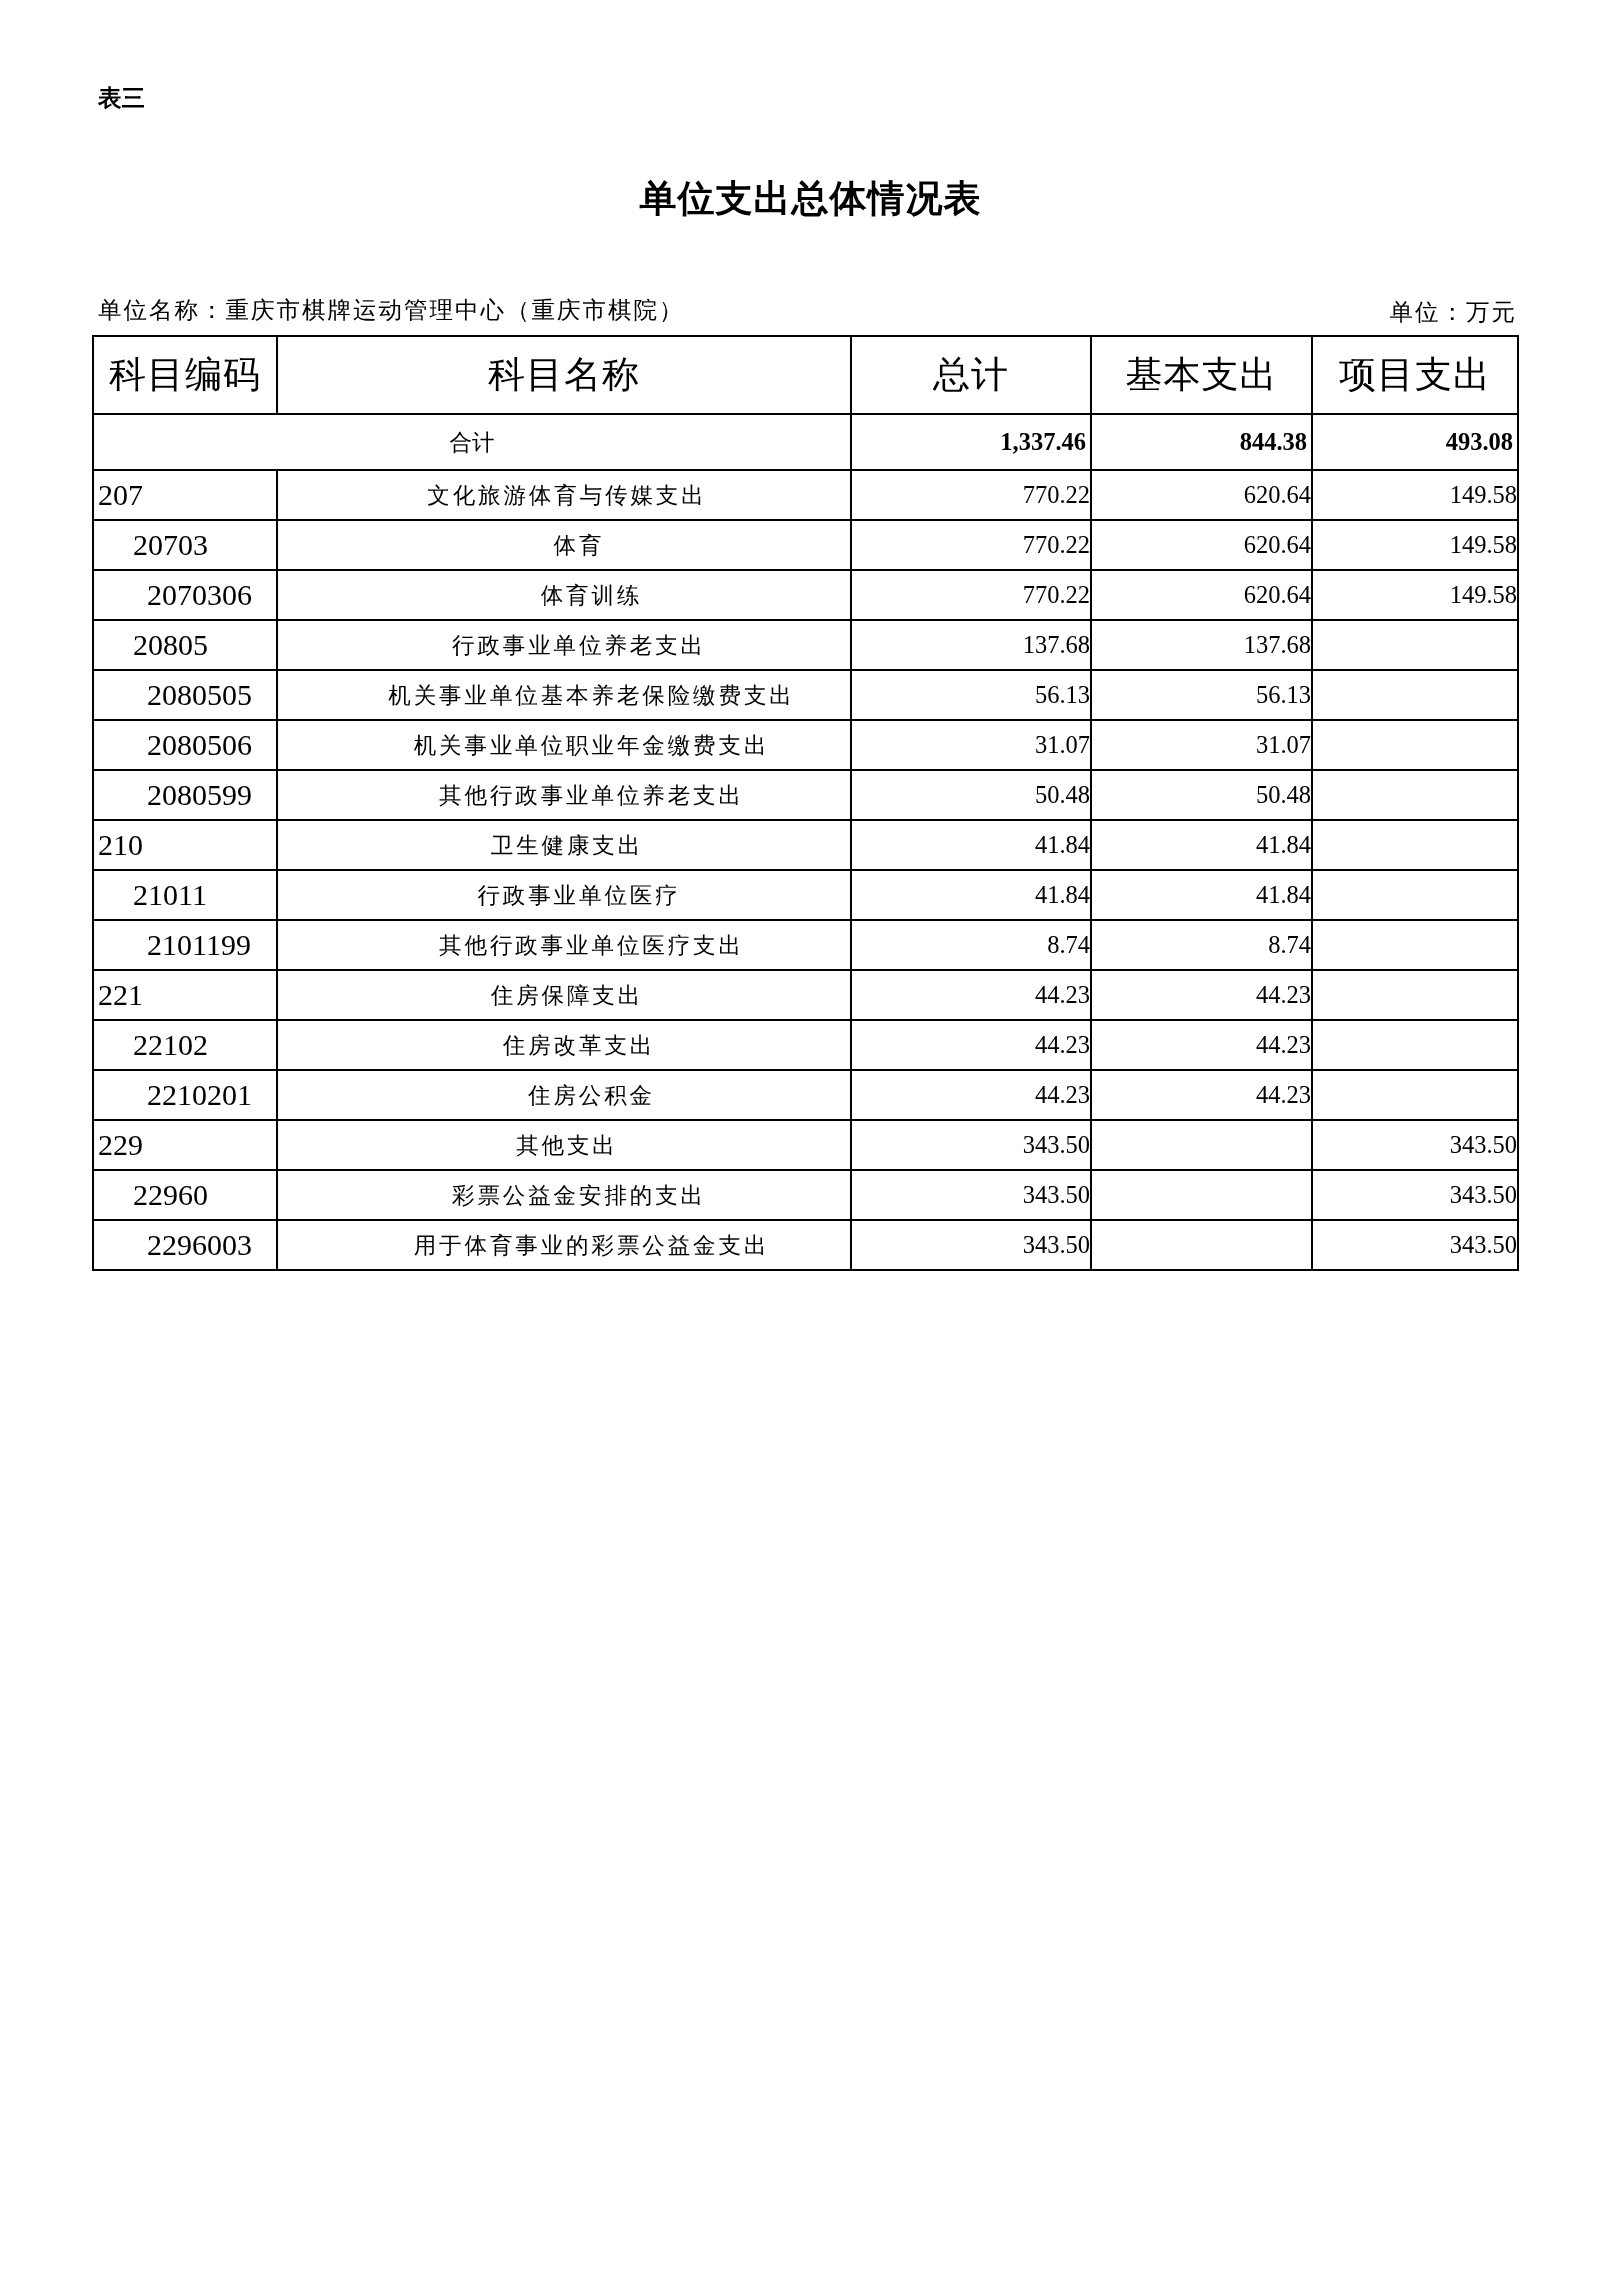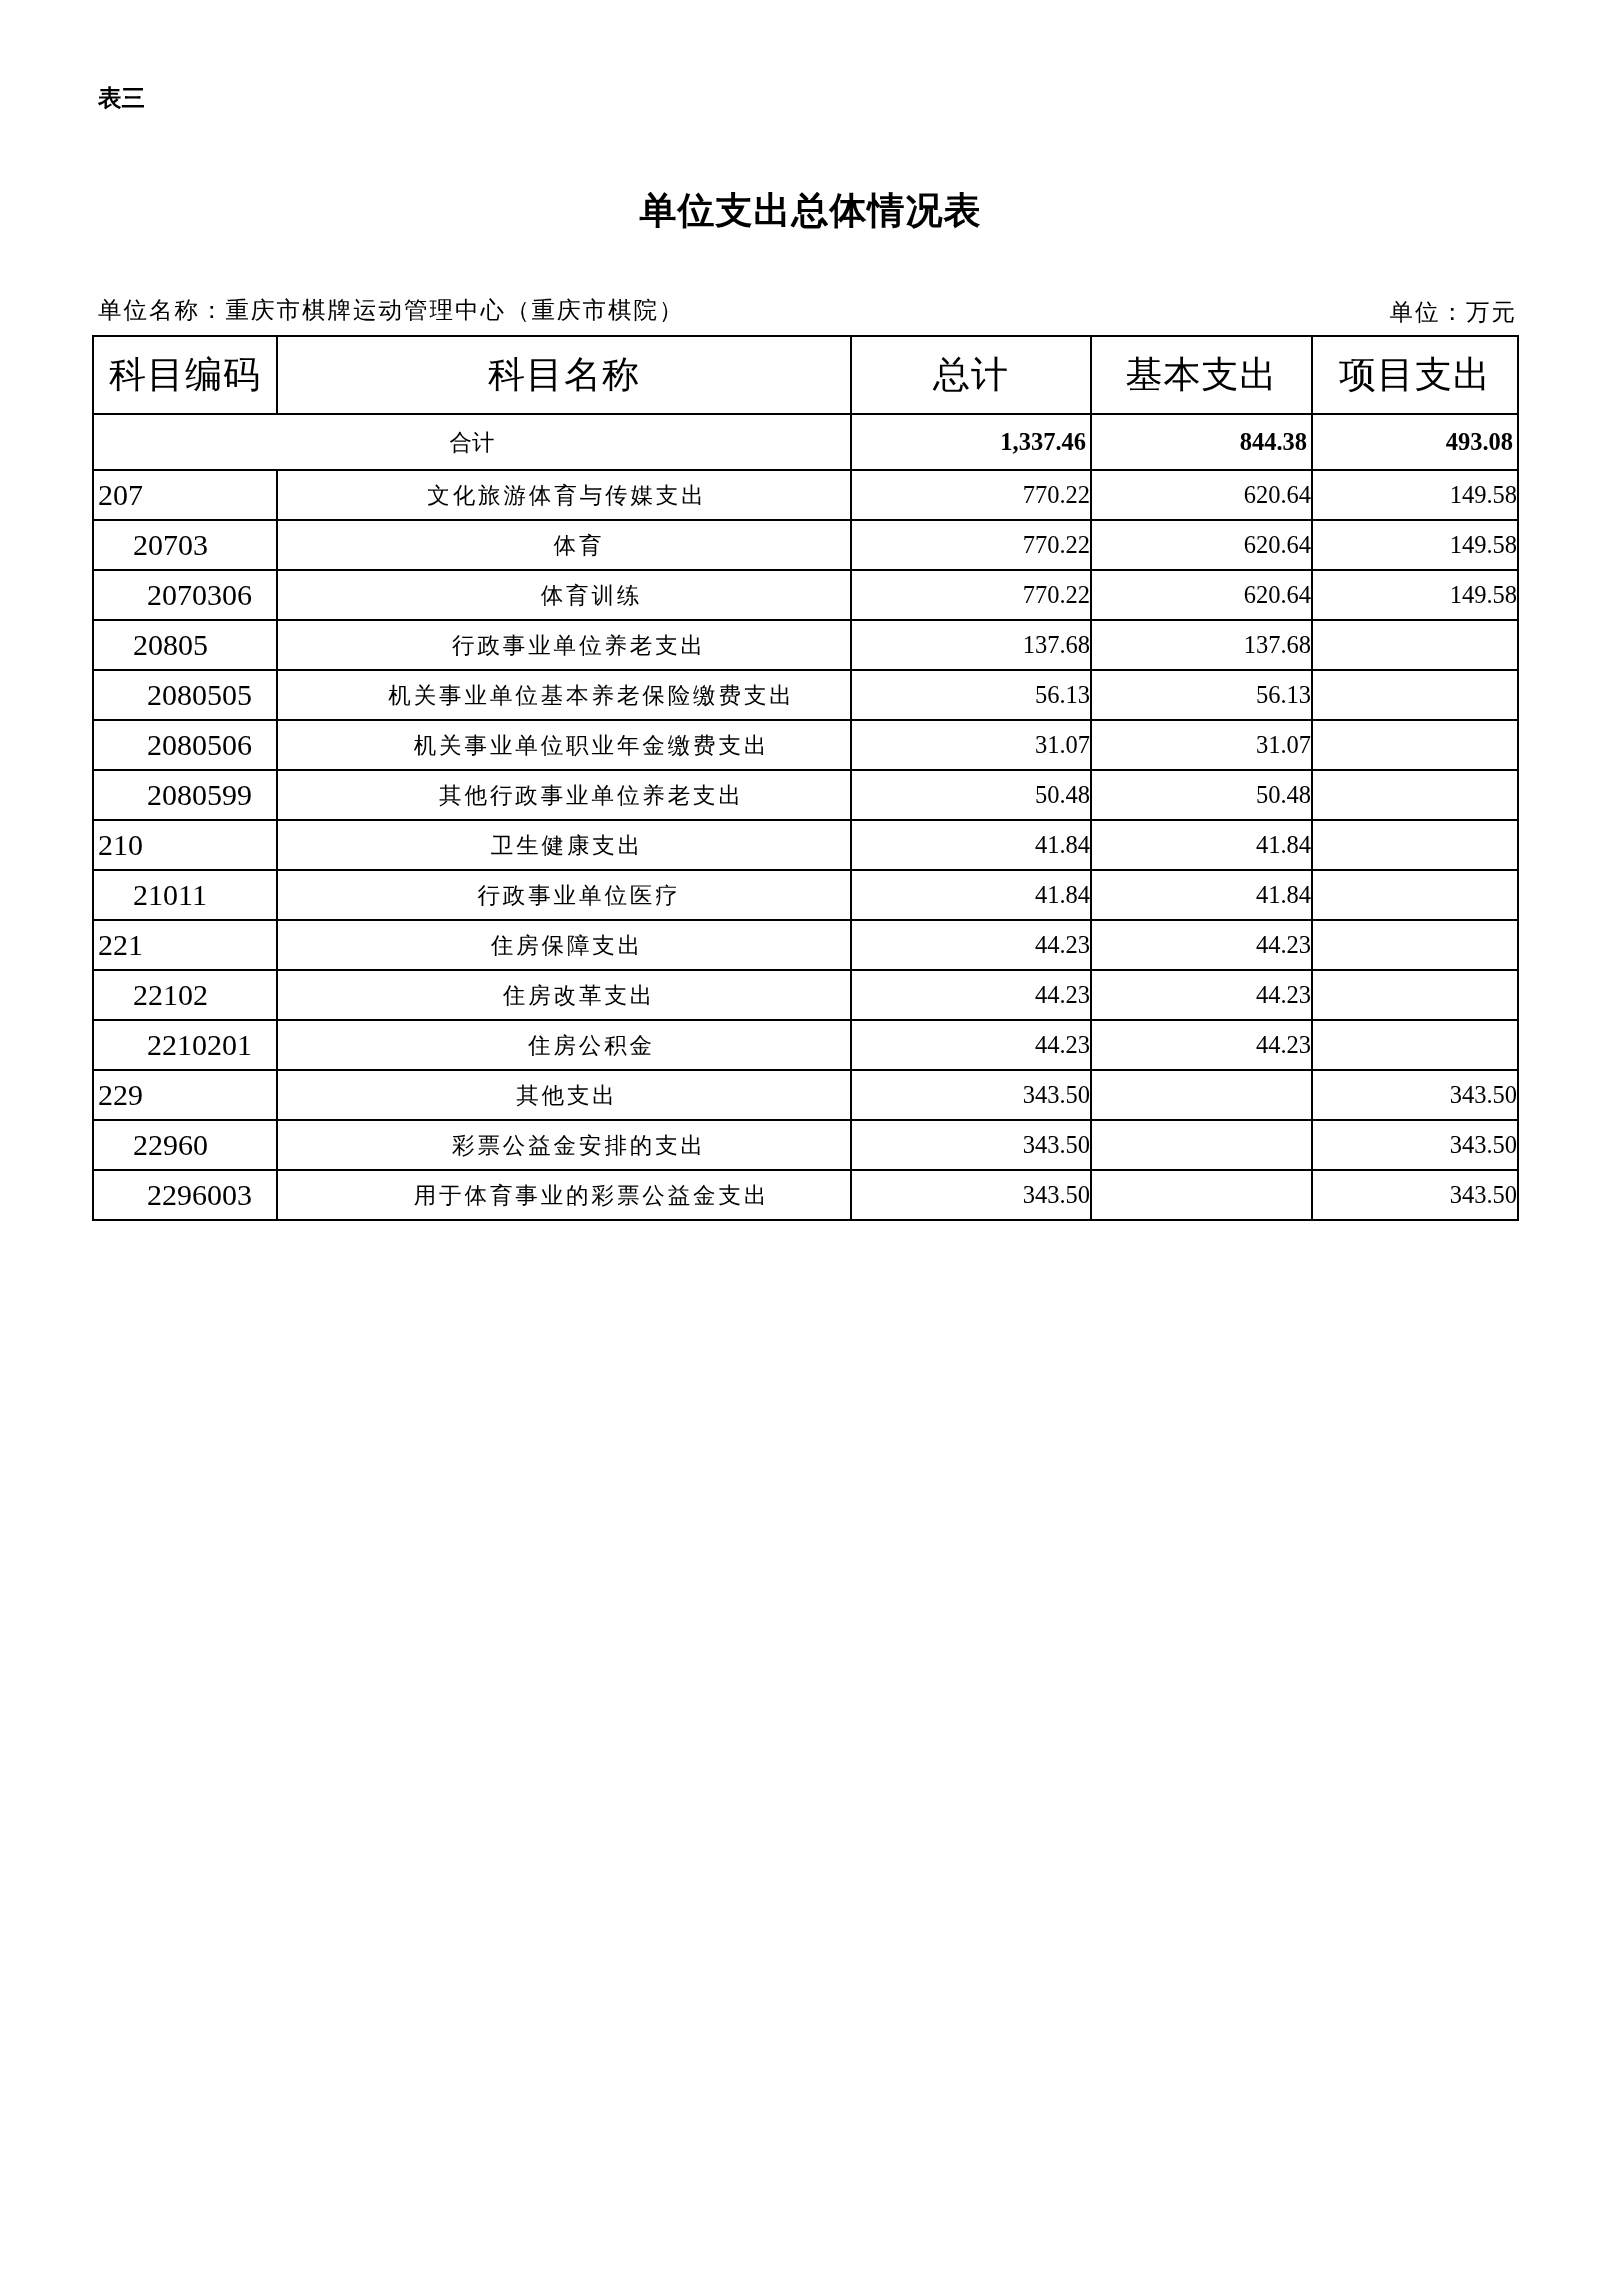--- a/index.html
+++ b/index.html
@@ -1,18 +1,18 @@
 <!DOCTYPE html>
 <html><head>
 <meta charset="utf-8">
 <style>
   html, body { margin: 0; padding: 0; background: #ffffff; }
   body { width: 1621px; height: 2293px; position: relative; color: #000; overflow: hidden; }
   .label-top { position: absolute; left: 98px; top: 82px; font-family: "DejaVu Sans", sans-serif; font-size: 23.5px; font-weight: bold; }
-  .title { position: absolute; left: 0; width: 1621px; top: 174px; text-align: center; font-family: "DejaVu Serif", serif; font-size: 37px; font-weight: bold; letter-spacing: 1px; margin-top: 12px; }
+  .title { position: absolute; left: 0; width: 1621px; top: 174px; text-align: center; font-family: "DejaVu Serif", serif; font-size: 37px; font-weight: bold; letter-spacing: 1px; }
   .unit-name { position: absolute; left: 98px; top: 294px; font-family: "DejaVu Serif", serif; font-size: 23.5px; letter-spacing: 2px; }
   .unit-measure { position: absolute; right: 104px; top: 296px; font-family: "DejaVu Serif", serif; font-size: 23.5px; letter-spacing: 2px; }
   table.grid { position: absolute; left: 92px; top: 335px; border-collapse: collapse; table-layout: fixed; width: 1425px; }
   table.grid td, table.grid th { border: 2.9px solid #000; padding: 0; overflow: hidden; white-space: nowrap; }
   col.c1 { width: 184px; } col.c2 { width: 574px; } col.c3 { width: 240px; } col.c4 { width: 221px; } col.c5 { width: 206px; }
   tr.head th { height: 76px; font-family: "DejaVu Sans", sans-serif; font-size: 37px; font-weight: normal; text-align: center; letter-spacing: 1px; }
   tr.total td { height: 54px; }
   tr.total td.lbl { text-align: center; font-family: "DejaVu Sans", sans-serif; font-size: 22.5px; }
   tr.total td.num { text-align: right; padding-right: 3.9px; font-family: "Liberation Serif", serif; font-weight: bold; font-size: 24.5px; }
   tr.row td { height: 48px; }
@@ -111,20 +111,27 @@
         <td class="num">41.84</td>
         <td class="num"></td>
       </tr>
       <tr class="row lvl2">
         <td class="code">21011</td>
         <td class="name">行政事业单位医疗</td>
         <td class="num">41.84</td>
         <td class="num">41.84</td>
         <td class="num"></td>
       </tr>
+      <tr class="row lvl3">
+        <td class="code">2101199</td>
+        <td class="name">其他行政事业单位医疗支出</td>
+        <td class="num">8.74</td>
+        <td class="num">8.74</td>
+        <td class="num"></td>
+      </tr>
       <tr class="row lvl1">
         <td class="code">221</td>
         <td class="name">住房保障支出</td>
         <td class="num">44.23</td>
         <td class="num">44.23</td>
         <td class="num"></td>
       </tr>
       <tr class="row lvl2">
         <td class="code">22102</td>
         <td class="name">住房改革支出</td>

